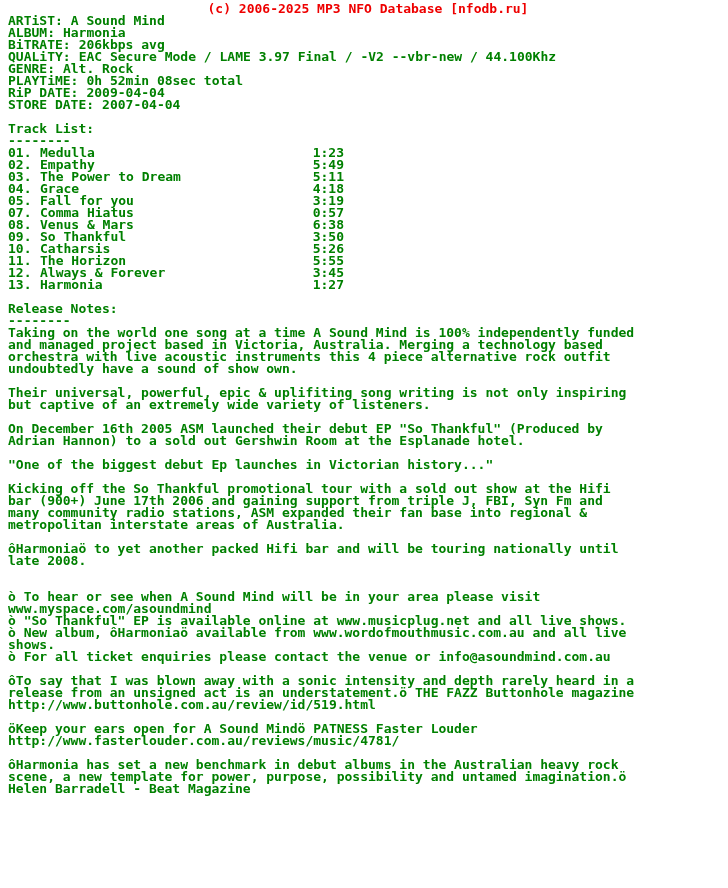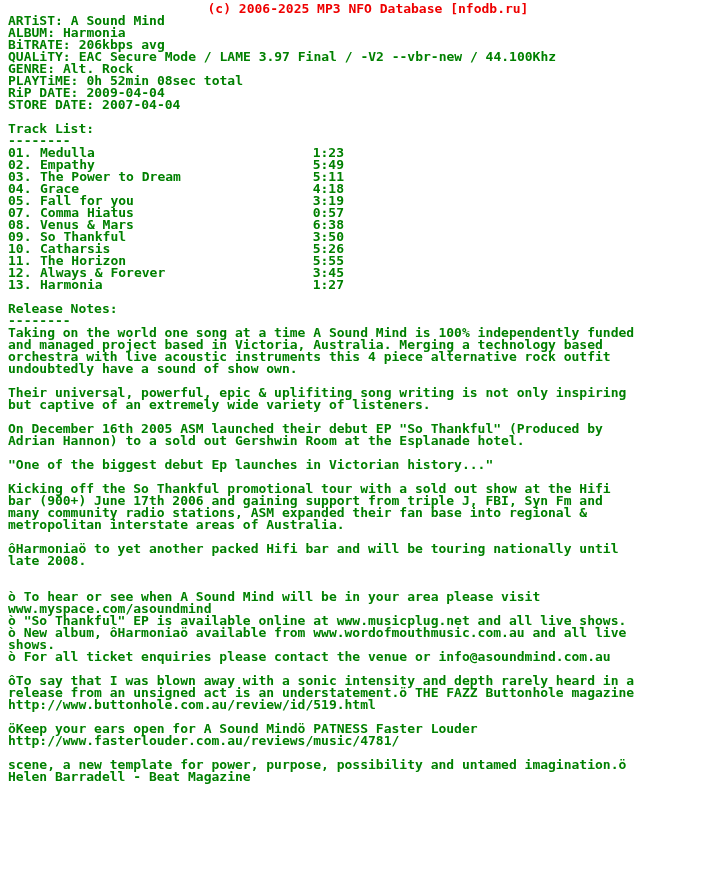--- a/index.html
+++ b/index.html
@@ -173,19 +173,20 @@
       <div class="nfo-line">http://www.buttonhole.com.au/review/id/519.html</div>
 
       <div class="nfo-line"></div>
 
       <div class="nfo-line">öKeep your ears open for A Sound Mindö PATNESS Faster Louder</div>
 
       <div class="nfo-line">http://www.fasterlouder.com.au/reviews/music/4781/</div>
 
       <div class="nfo-line"></div>
 
+      <div class="nfo-line">ôHarmonia has set a new benchmark in debut albums in the Australian heavy rock</div>
 
       <div class="nfo-line">scene, a new template for power, purpose, possibility and untamed imagination.ö</div>
 
       <div class="nfo-line">Helen Barradell - Beat Magazine</div>
     </div>
 
 </div>
 
 </body></html>

